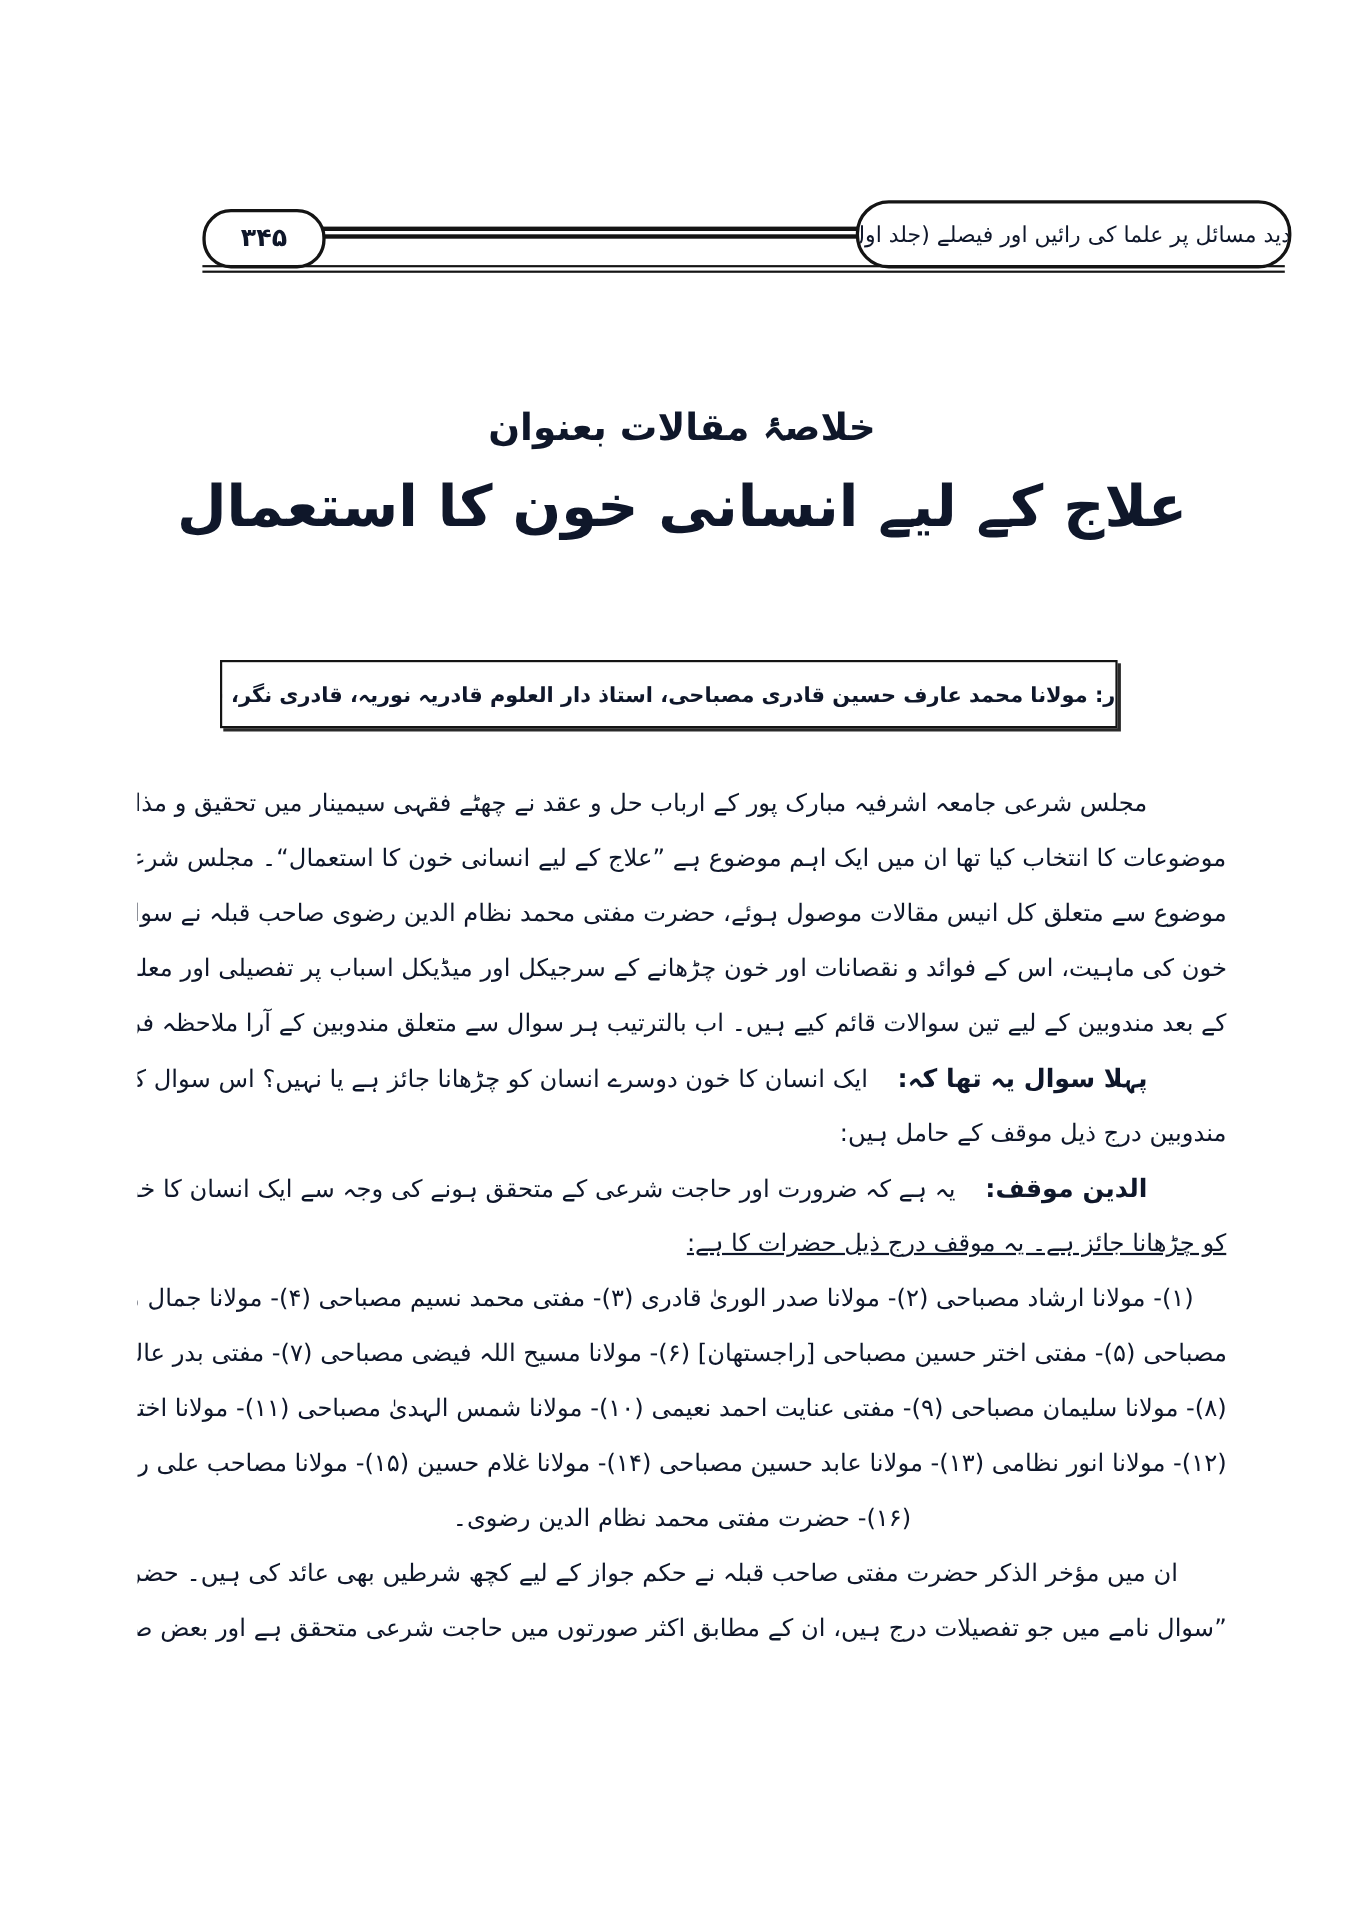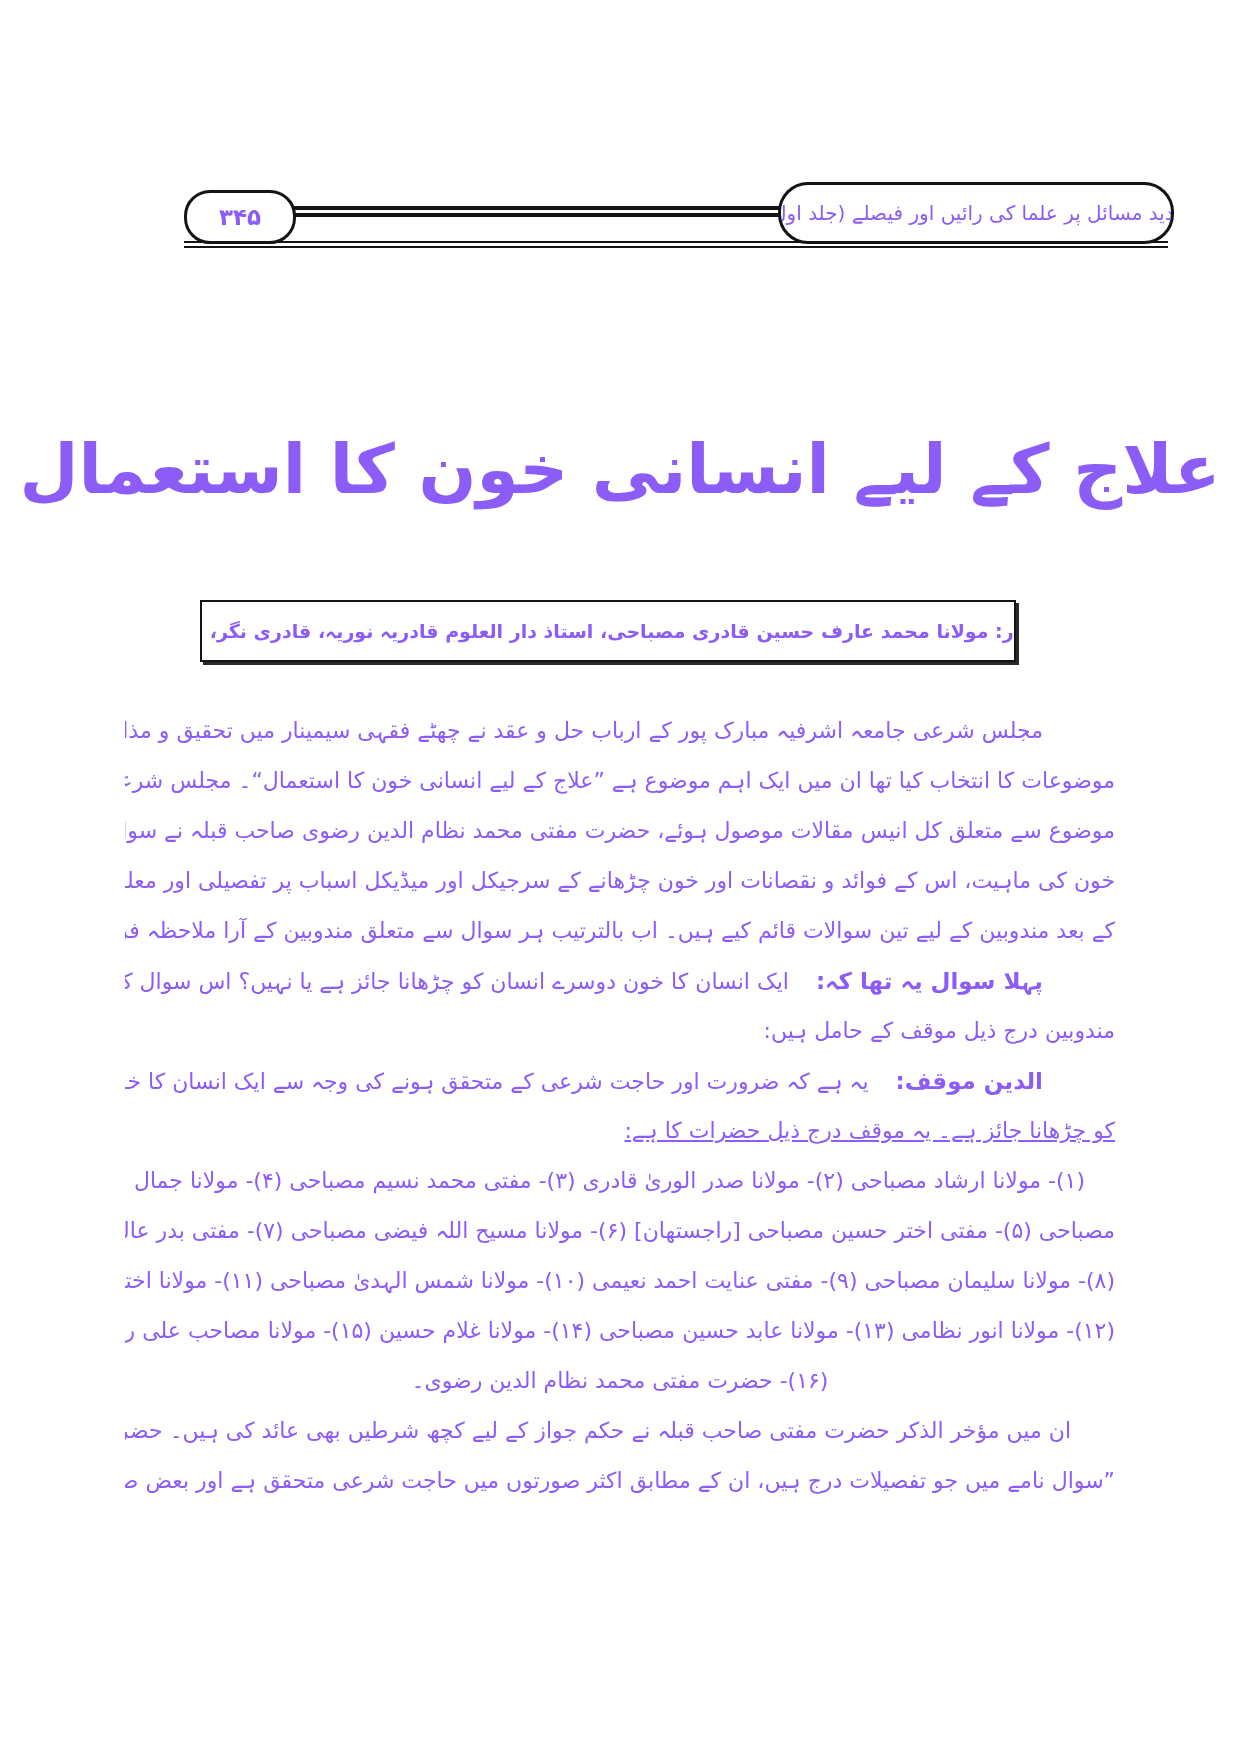--- a/index.html
+++ b/index.html
@@ -2,21 +2,21 @@
 <html lang="ur" dir="rtl"><head>
 <meta charset="utf-8">
 <style>
   html,body{margin:0;padding:0;background:#e8e8e8;}
   .page{
     position:relative;
     width:1240px;height:1754px;
     margin:0 auto;
     background:#ffffff;
     font-family:"DejaVu Sans", sans-serif;
-    color:#8b5cf6;
+    color:#0f172a;
     direction:rtl;
     overflow:hidden;
   }
   
   .hdr-rule-mid{
     position:absolute;left:290px;top:206px;width:492px;
     height:3px;border-top:4px solid #141414;border-bottom:4px solid #141414;
   }
   .hdr-rule-bottom{
     position:absolute;left:184px;top:241px;width:984px;
@@ -34,21 +34,21 @@
     display:flex;align-items:center;justify-content:center;
     font-size:20px;z-index:2;white-space:nowrap;overflow:hidden;
   }
   
   .kicker{
     position:absolute;left:0;top:368px;width:1240px;
     text-align:center;font-size:34px;font-weight:bold;
   }
   .article-title{
     position:absolute;left:0;top:430px;width:1240px;
-    text-align:center;font-size:68px;font-weight:bold;letter-spacing:-1px;
+    text-align:center;font-size:52px;font-weight:bold;letter-spacing:-1px;
   }
   
   .byline-box{
     position:absolute;left:200px;top:600px;width:812px;height:58px;
     border:2px solid #141414;box-shadow:3px 3px 0 #2a2a2a;
     background:#fff;
     display:flex;align-items:center;justify-content:center;
     font-size:19px;font-weight:bold;white-space:nowrap;overflow:hidden;
   }
   
@@ -76,20 +76,21 @@
 
   <div class="hdr-rule-mid"></div>
   <div class="hdr-rule-bottom"></div>
   <div class="page-capsule">
     <span>۳۴۵</span>
   </div>
   <div class="title-capsule">
     <span>جدید مسائل پر علما کی رائیں اور فیصلے (جلد اول)</span>
   </div>
 
+  <div class="kicker">خلاصۂ مقالات بعنوان</div>
   <div class="article-title">علاج کے لیے انسانی خون کا استعمال</div>
 
   <div class="byline-box">
     <span>تلخیص نگار: مولانا محمد عارف حسین قادری مصباحی، استاذ دار العلوم قادریہ نوریہ، قادری نگر، سون بھدر</span>
   </div>
 
   <div class="body-col">
     <div class="line indent-lg"><span>مجلس شرعی جامعہ اشرفیہ مبارک پور کے ارباب حل و عقد نے چھٹے فقہی سیمینار میں تحقیق و مذاکرہ کے لیے جن تین</span></div>
     <div class="line"><span>موضوعات کا انتخاب کیا تھا ان میں ایک اہم موضوع ہے ”علاج کے لیے انسانی خون کا استعمال“۔ مجلس شرعی کو اس</span></div>
     <div class="line"><span>موضوع سے متعلق کل انیس مقالات موصول ہوئے، حضرت مفتی محمد نظام الدین رضوی صاحب قبلہ نے سوال نامہ میں</span></div>

